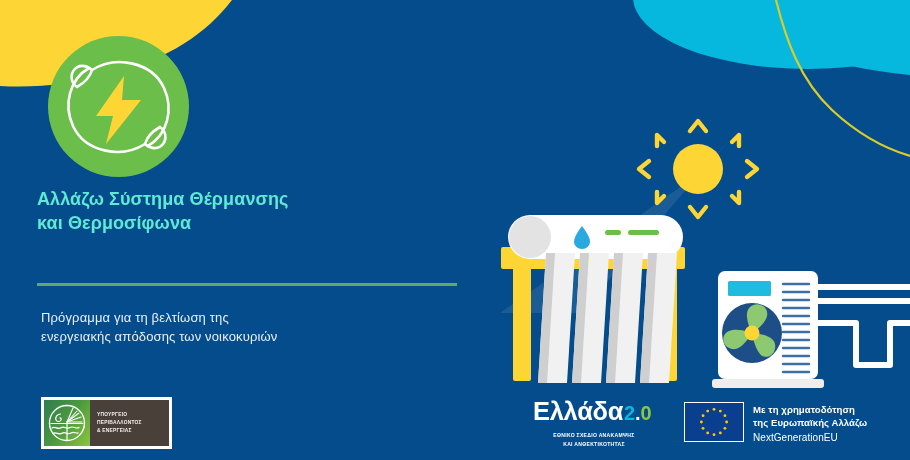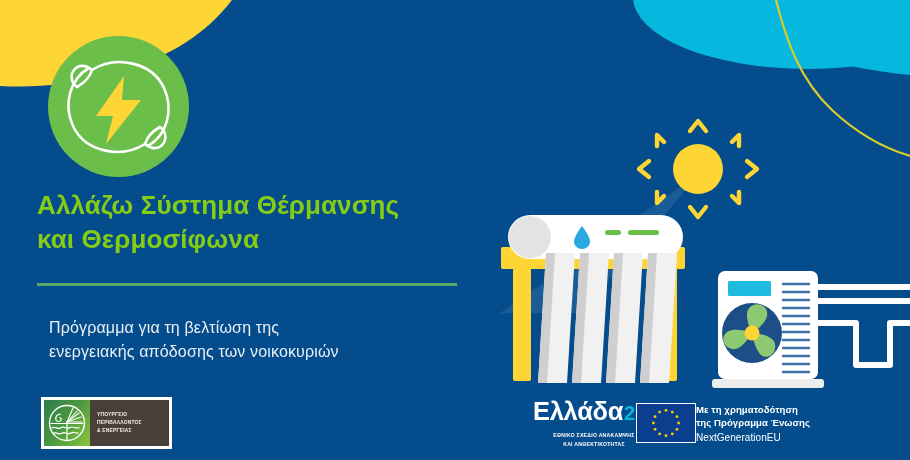--- a/index.html
+++ b/index.html
@@ -38,43 +38,43 @@
 
   
   #headline-block {
     position: absolute;
     left: 37px;
     top: 188px;
     width: 470px;
   }
   #title {
     margin: 0;
-    color: #84cc16;
-    font-size: 26px;
+    color: #5eead4;
+    font-size: 18px;
     font-weight: bold;
     line-height: 1.31;
     letter-spacing: 0.1px;
     white-space: pre-line;
   }
   #divider {
     position: absolute;
     left: 37px;
     top: 283px;
     width: 420px;
     height: 3px;
     background: #5BA96B;
   }
   #subtitle {
     position: absolute;
     left: 37px;
     top: 304px;
     width: 460px;
-    margin: 12px;
+    margin: 4px;
     color: #EAF0F6;
-    font-size: 16px;
+    font-size: 13px;
     font-weight: normal;
     line-height: 1.48;
     letter-spacing: 0.15px;
     white-space: pre-line;
   }
 
   
   #ministry-logo {
     position: absolute;
     left: 41px;
@@ -148,24 +148,25 @@
     font-size: 5.1px;
     font-weight: bold;
     line-height: 1.72;
     letter-spacing: 0.28px;
     white-space: pre-line;
   }
 
   
   #eu-logo {
     position: absolute;
-    left: 636px;
+    left: 684px;
     top: 402px;
     display: flex;
-    align-items: flex-end;
+    align-items: center;
+    gap: 9px;
   }
   #eu-flag {
     width: 60px;
     height: 40px;
     background: #0A3F8F;
     border: 1px solid #ffffff;
     box-sizing: border-box;
     flex: none;
     position: relative;
   }
@@ -370,18 +371,18 @@
           <circle cx="23.35" cy="31.52" r="1.5"></circle>
           <circle cx="18.48" cy="26.65" r="1.5"></circle>
           <circle cx="16.70" cy="20.00" r="1.5"></circle>
           <circle cx="18.48" cy="13.35" r="1.5"></circle>
           <circle cx="23.35" cy="8.48" r="1.5"></circle>
         </g>
       </svg>
     </div>
     <div id="eu-text">
       <div class="eu-line">Με τη χρηματοδότηση</div>
-      <div class="eu-line">της Πρόγραμμα Ένωσης</div>
+      <div class="eu-line">της Ευρωπαϊκής Αλλάζω</div>
       <div id="eu-nextgen">NextGenerationEU</div>
     </div>
   </div>
 
 </div>
 
 </body></html>

